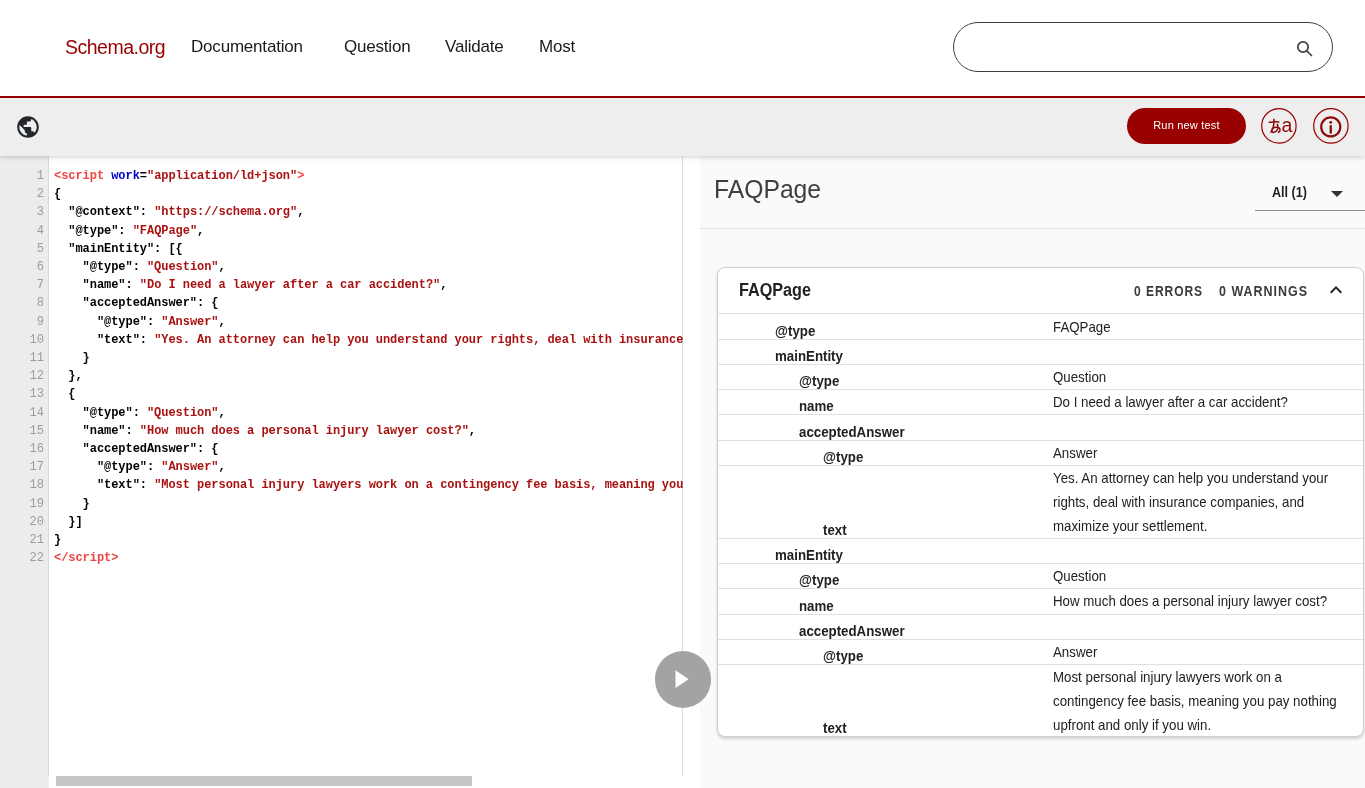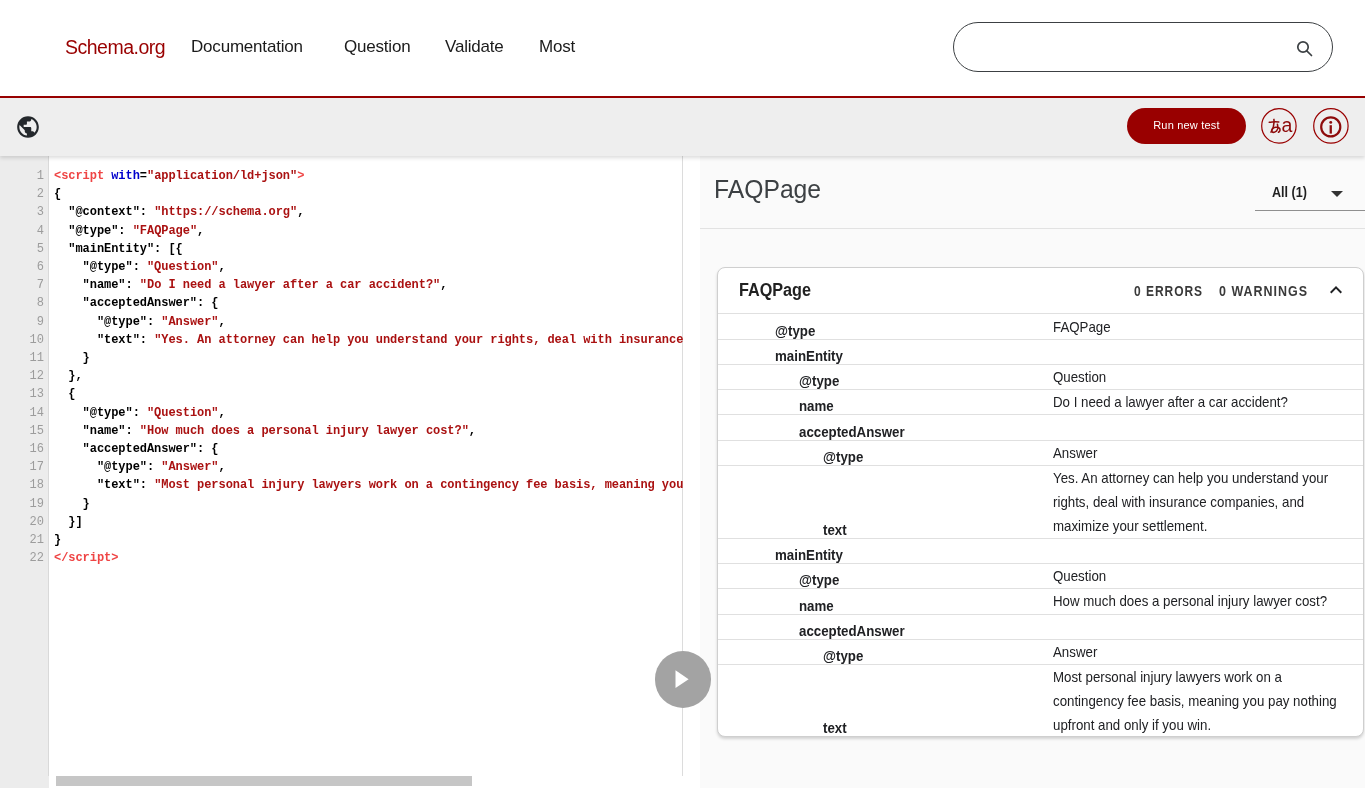--- a/index.html
+++ b/index.html
@@ -94,21 +94,21 @@
     <circle cx="17.9" cy="17.9" r="17.2" fill="none" stroke="#990000" stroke-width="1.2"></circle>
     <circle cx="17.75" cy="18.9" r="9.55" fill="none" stroke="#8d0b0b" stroke-width="2.2"></circle>
     <circle cx="17.75" cy="14.4" r="1.45" fill="#8d0b0b"></circle>
     <rect x="16.6" y="17.2" width="2.3" height="8.4" fill="#8d0b0b"></rect>
   </svg>
 </div>
 <div id="main">
   <div id="editor">
     <div id="gutter"></div>
     <div id="linenums">1<br>2<br>3<br>4<br>5<br>6<br>7<br>8<br>9<br>10<br>11<br>12<br>13<br>14<br>15<br>16<br>17<br>18<br>19<br>20<br>21<br>22</div>
-    <div id="code"><span class="g">&lt;script</span> <span class="b">with</span>=<span class="r">"application/ld+json"</span><span class="g">&gt;</span>
+    <div id="code"><span class="g">&lt;script</span> <span class="b">work</span>=<span class="r">"application/ld+json"</span><span class="g">&gt;</span>
 {
   "@context": <span class="r">"https://schema.org"</span>,
   "@type": <span class="r">"FAQPage"</span>,
   "mainEntity": [{
     "@type": <span class="r">"Question"</span>,
     "name": <span class="r">"Do I need a lawyer after a car accident?"</span>,
     "acceptedAnswer": {
       "@type": <span class="r">"Answer"</span>,
       "text": <span class="r">"Yes. An attorney can help you understand your rights, deal with insurance companies, and maximize your settlement."</span>
     }

